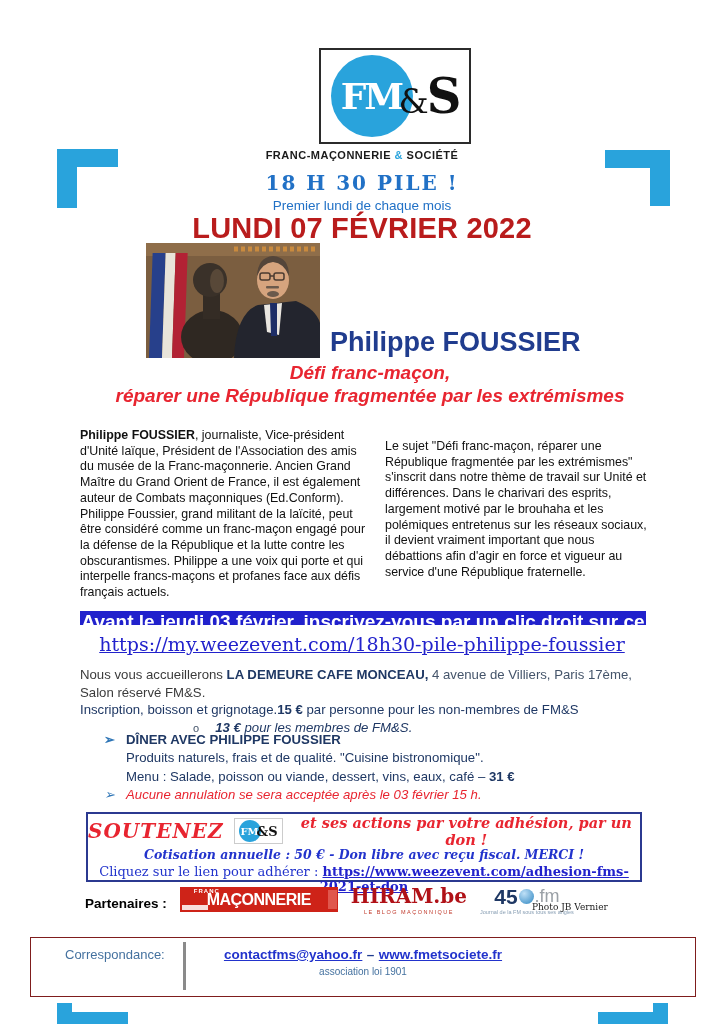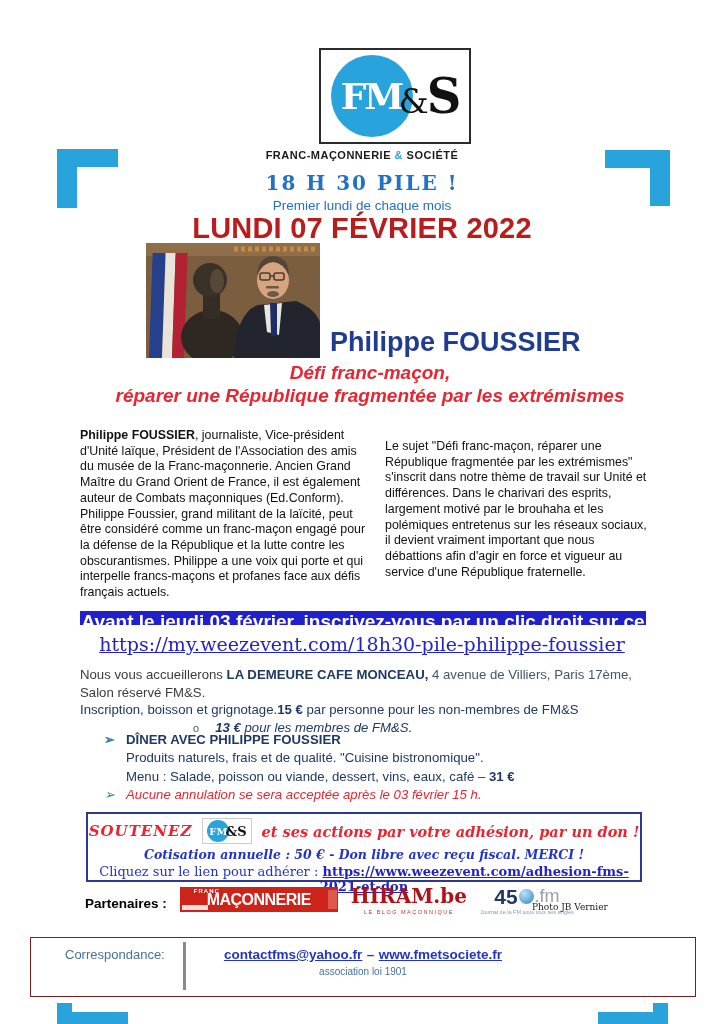--- a/index.html
+++ b/index.html
@@ -66,21 +66,21 @@
   
   .dinner{position:absolute;top:731px;left:80px;width:578px;font-size:13.2px;line-height:18.4px;color:#1F3864;}
   .drow{position:relative;padding-left:46px;}
   .drow .arr{position:absolute;left:24px;color:#2E75B6;font-size:13px;}
   .drow.title{font-weight:bold;}
   .drow.cancel{color:#E82530;font-style:italic;}
   
   .support{position:absolute;top:812px;left:86px;width:552px;height:66px;border:2px solid #2B3990;
            background:#fff;text-align:center;font-family:"DejaVu Serif",serif;}
   .sup-r1{display:flex;align-items:center;justify-content:center;gap:10px;margin-top:2px;height:30px;}
-  .soutenez{color:#E82530;font-style:italic;font-weight:bold;font-size:15px;letter-spacing:1px;}
+  .soutenez{color:#E82530;font-style:italic;font-weight:bold;font-size:20px;letter-spacing:1px;}
   .minilogo{display:inline-flex;align-items:center;border:1px solid #ccc;padding:1px 4px;background:#fff;}
   .minicircle{width:22px;height:22px;border-radius:50%;background:#29A3DC;color:#fff;display:flex;
               align-items:center;justify-content:center;font-family:"DejaVu Serif",serif;
               font-weight:bold;font-size:10px;}
   .mini-amp-s{font-family:"DejaVu Serif",serif;font-weight:bold;font-size:13px;color:#111;margin-left:-4px;}
   .sup-tail{color:#E82530;font-style:italic;font-weight:bold;font-size:14.5px;}
   .sup-r2{color:#2233CC;font-style:italic;font-weight:bold;font-size:12.5px;margin-top:1px;}
   .sup-r3{font-size:13px;color:#2233CC;margin-top:2px;}
   .sup-r3 a{color:#2222CC;font-weight:bold;text-decoration:underline;font-family:"DejaVu Serif",serif;}
   

